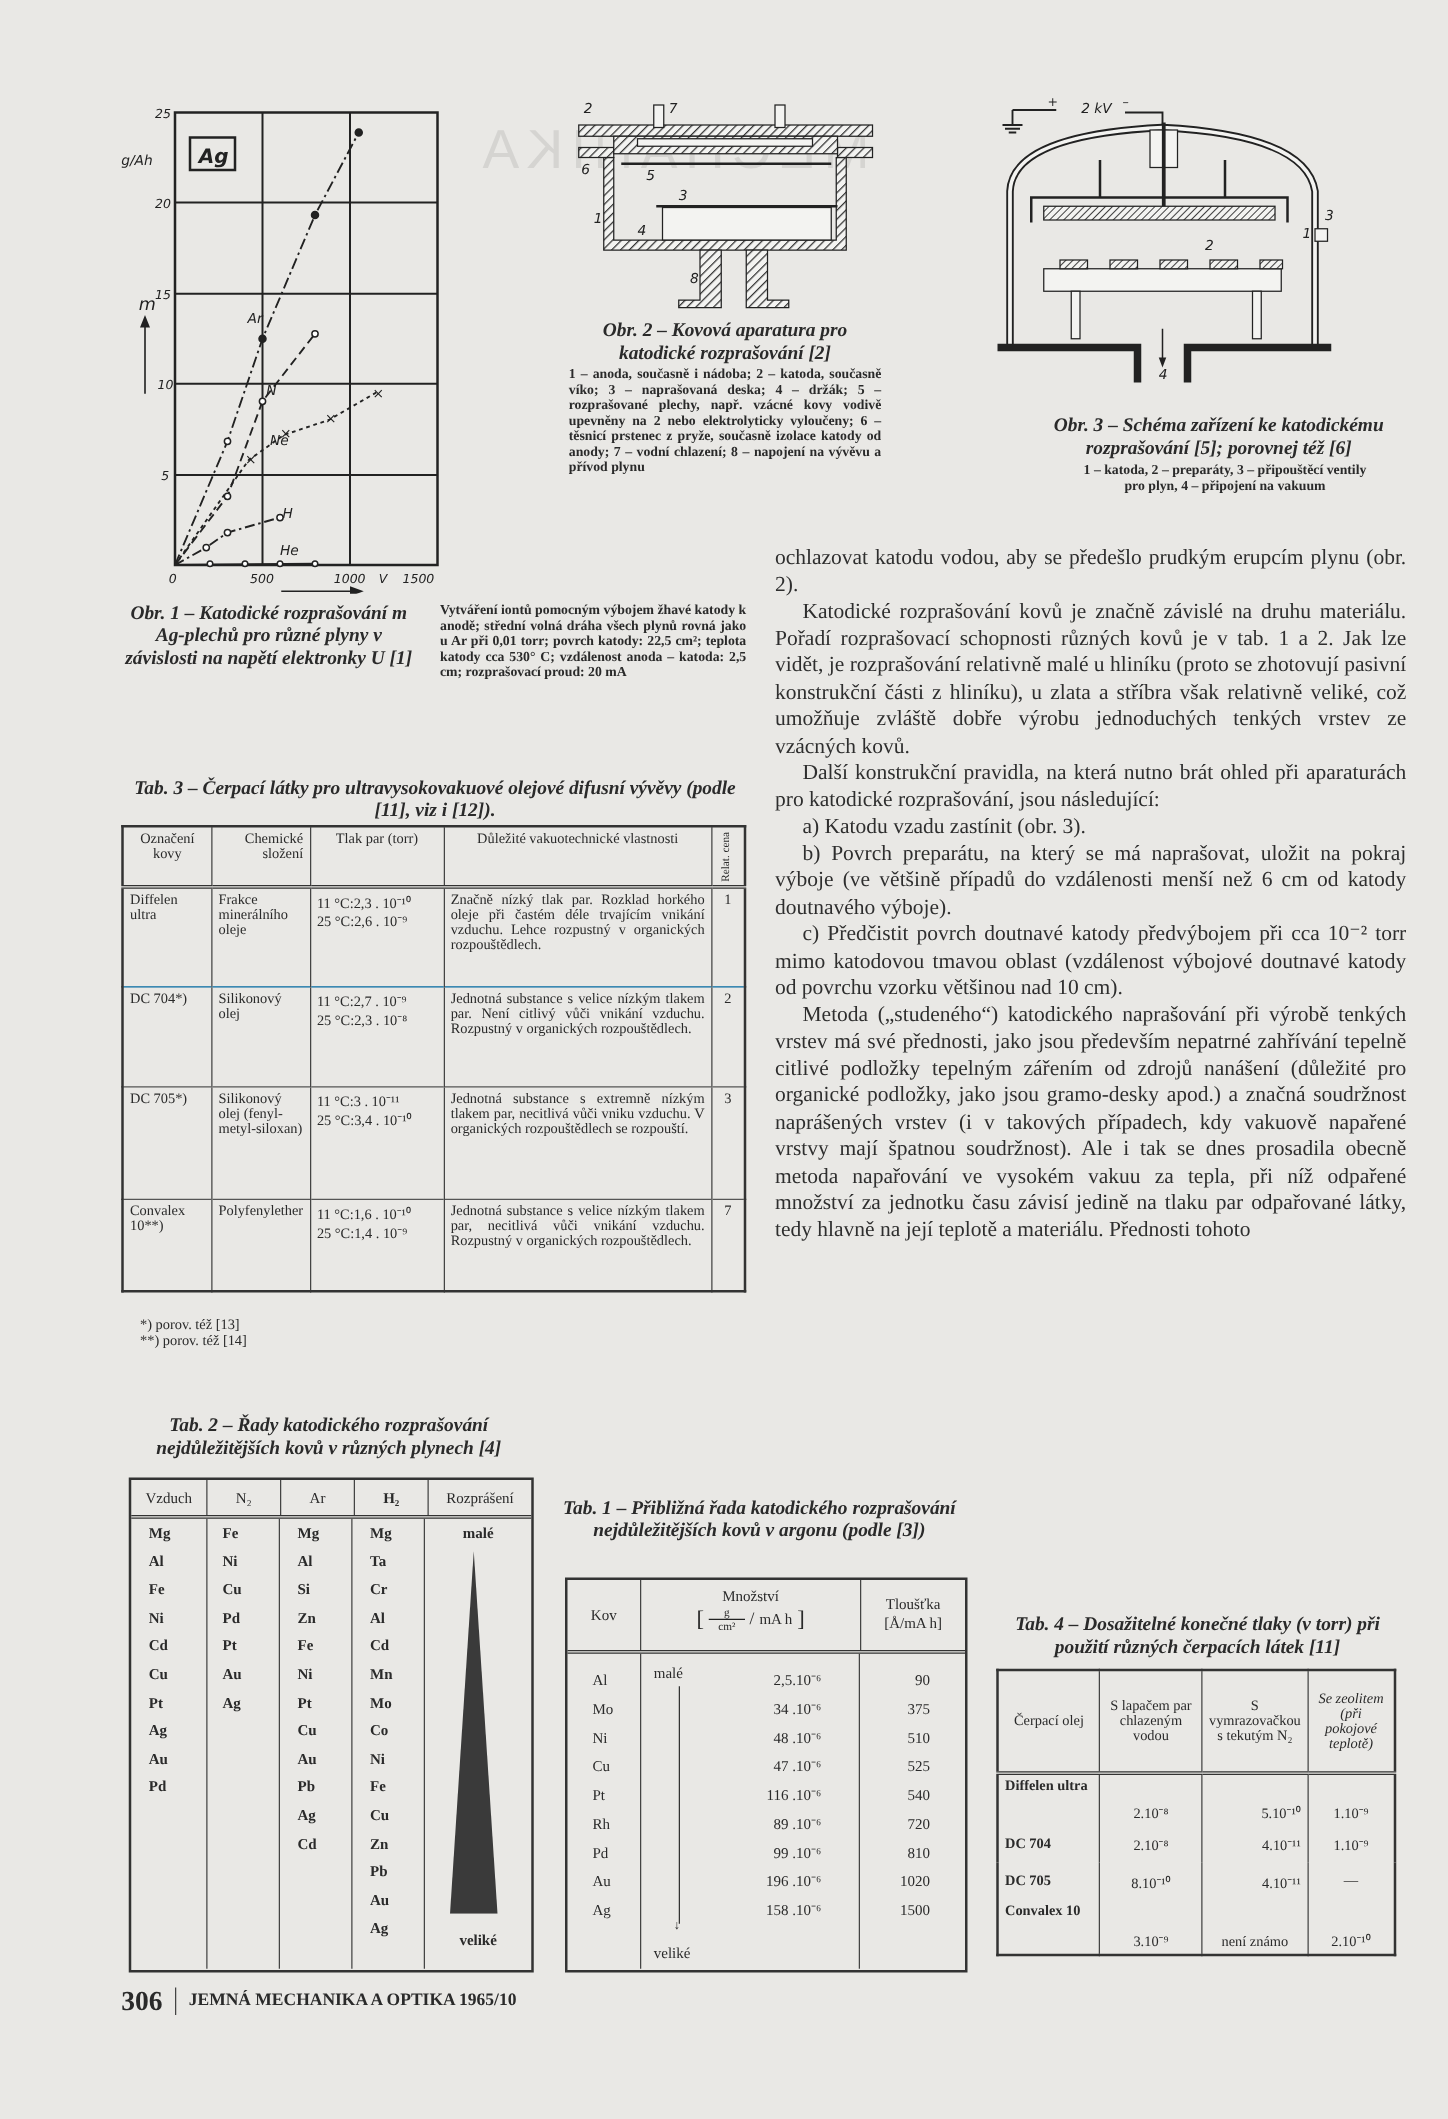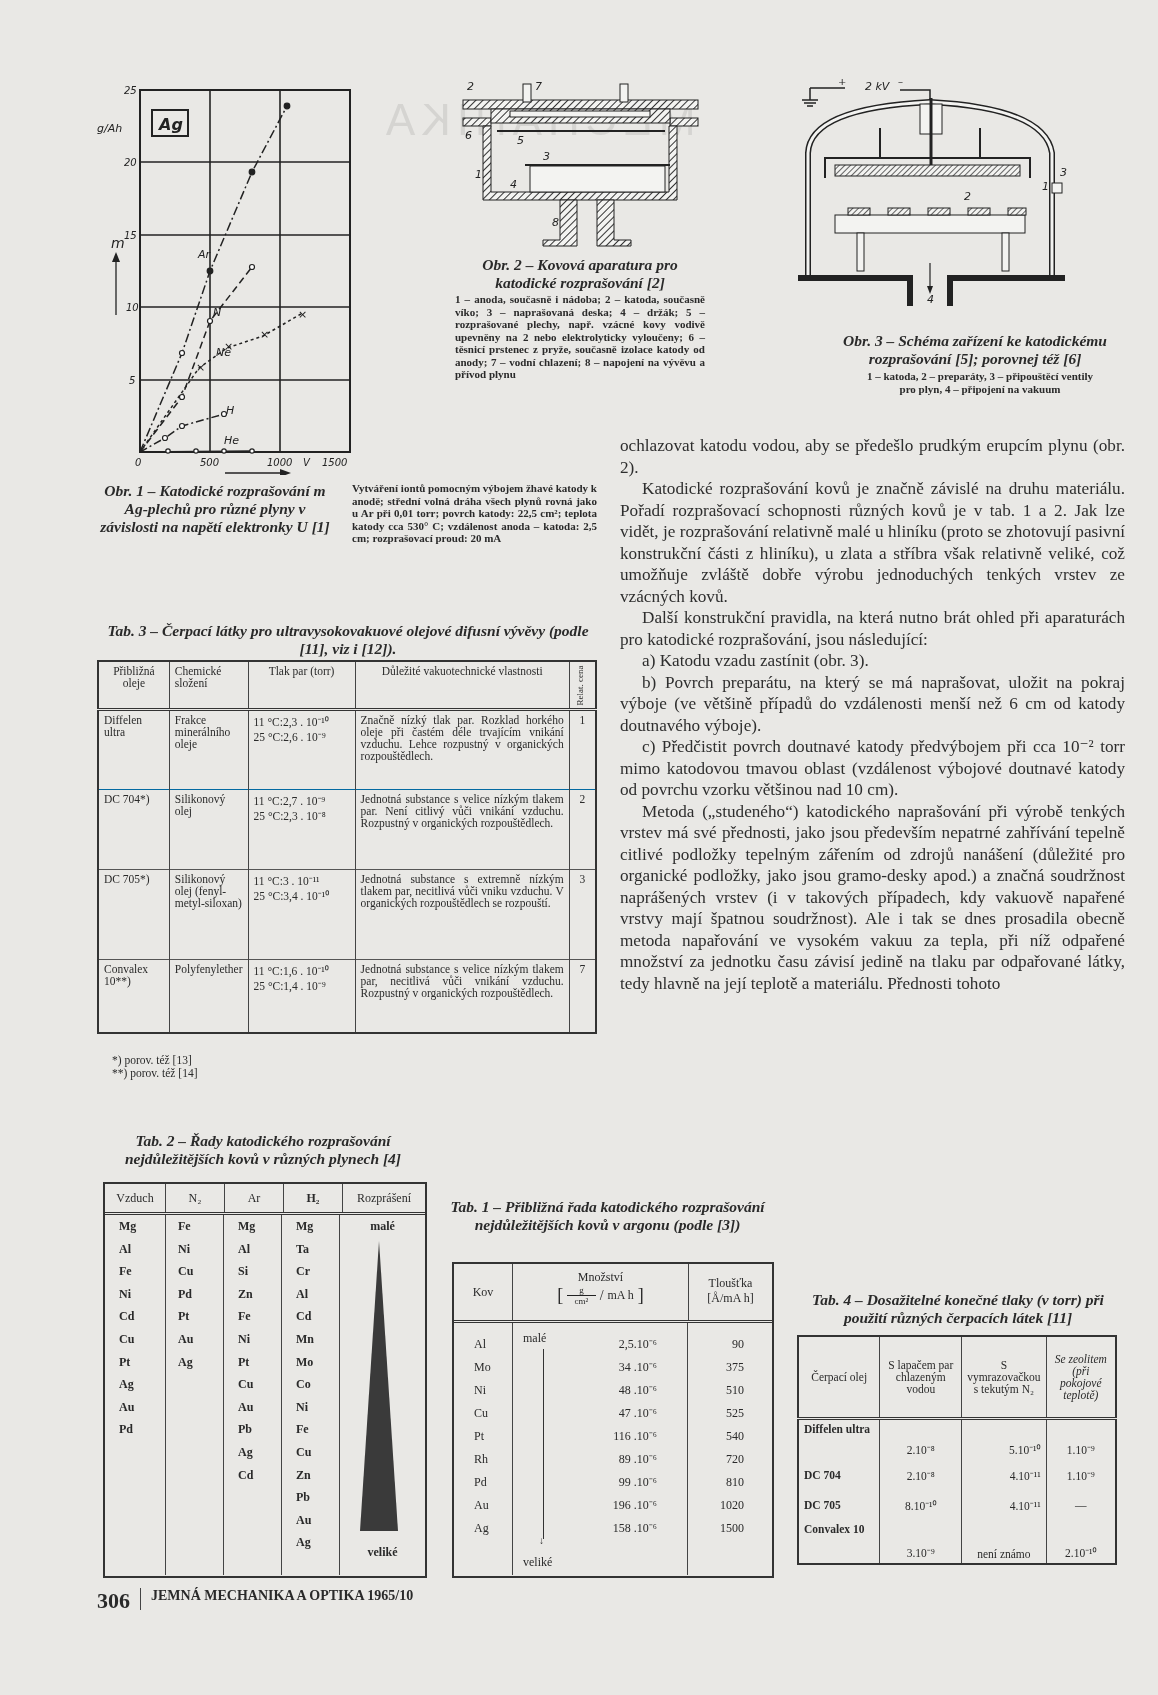--- a/index.html
+++ b/index.html
@@ -192,22 +192,22 @@
 <table class="abs tbl" style="left:97px;top:660px;width:500px;">
   <colgroup>
       <col style="width:72px">
       <col style="width:71px">
       <col style="width:110px">
       <col style="width:220px">
       <col style="width:27px">
     </colgroup>
   <tbody>
       <tr>
-    <th style="text-align:center">Přibližná oleje</th>
-    <th class="vl" style="text-align:left">Chemické složení</th>
+    <th style="text-align:center">Označení kovy</th>
+    <th class="vl" style="text-align:right">Chemické složení</th>
     <th class="vl" style="text-align:center">Tlak par (torr)</th>
     <th class="vl" style="text-align:center">Důležité vakuotechnické vlastnosti</th>
     <th class="vl" style="font-size:9px;writing-mode:vertical-rl;transform:rotate(180deg);">Relat. cena</th>
   </tr>
   <tr style="height:80px;">
     <td>Diffelen ultra</td>
     <td class="vl">Frakce minerálního oleje</td>
     <td class="vl">
           <div>11 °C:2,3 . 10⁻¹⁰</div>
           <div>25 °C:2,6 . 10⁻⁹</div>
@@ -421,17 +421,17 @@
   </tr>
   <tr style="height:44px;">
     <td style="font-weight:bold;">Convalex 10</td>
     <td class="vl" style="text-align:center;vertical-align:bottom;">3.10⁻⁹</td>
     <td class="vl" style="text-align:center;vertical-align:bottom;">není známo</td>
     <td class="vl" style="text-align:center;vertical-align:bottom;">2.10⁻¹⁰</td>
   </tr>
 </tbody>
   </table>
 
-<div class="abs" style="left:97px;top:1588px;display:flex;align-items:flex-start;font-family:'Liberation Serif',serif;">
+<div class="abs" style="left:97px;top:1588px;display:flex;align-items:center;font-family:'Liberation Serif',serif;">
   <span style="font-size:22px;font-weight:bold;">306</span>
   <span style="display:inline-block;width:1px;height:22px;background:#444;margin:0 10px;"></span>
   <span style="font-size:14px;font-weight:bold;">JEMNÁ MECHANIKA A OPTIKA 1965/10</span>
 </div>
 
 </body></html>

